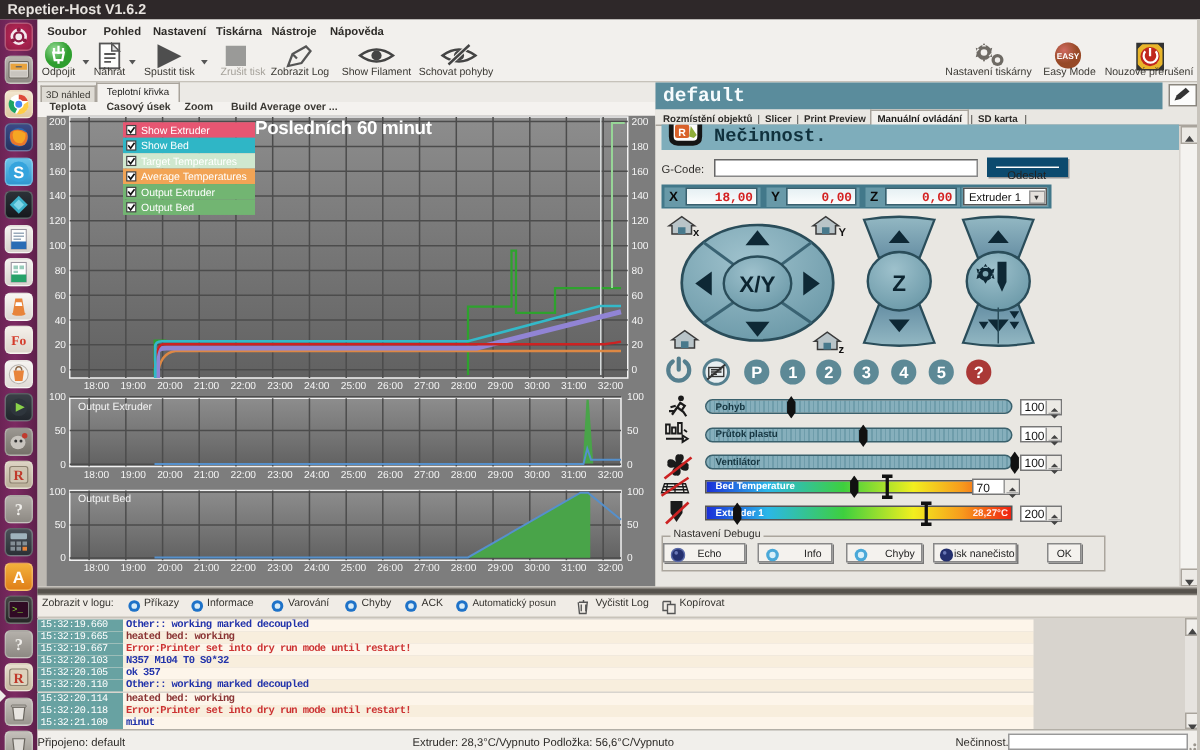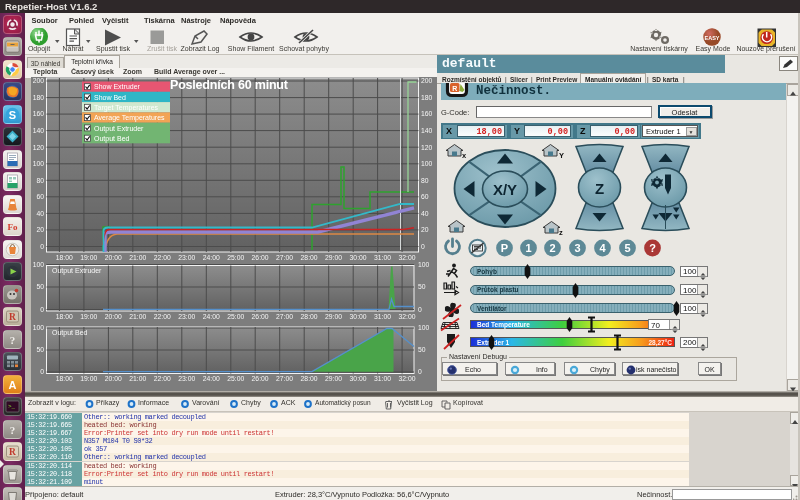--- a/index.html
+++ b/index.html
@@ -6,21 +6,21 @@
 .abs{position:absolute}
 body{position:relative;background:#d8d4ce}
 .mono{font-family:"Liberation Mono",monospace}
 .tx75{font-size:7.5px;color:#2d2b28}
 .tile{position:absolute;left:3px;width:19px;height:19px;border-radius:4px;border:1px solid rgba(255,255,255,.25);overflow:hidden}
 .tb-lbl{position:absolute;font-size:7px;color:#3a3833;text-align:center;top:45px;white-space:nowrap}
 .tb-lbl{position:absolute;font-size:7px;color:#3a3833;text-align:center;top:17px;white-space:nowrap}
 .logbtn{position:absolute;top:399px;font-size:7px;color:#33312d;white-space:nowrap}
 .lrow{position:absolute;left:25px;width:664px;height:8.15px;font-family:"Liberation Mono",monospace;white-space:nowrap}
 .lts{position:absolute;left:0;top:0;width:57px;height:100%;background:#68a2a2;color:#fff;font-size:6.8px;line-height:8.2px;padding-left:2px;letter-spacing:-0.35px}
-.lmsg{position:absolute;left:59px;top:0;right:0;height:100%;font-size:7px;font-weight:normal;line-height:8.2px;padding-left:0px;letter-spacing:-0.4px}
+.lmsg{position:absolute;left:59px;top:0;right:0;height:100%;font-size:7px;font-weight:bold;line-height:8.2px;padding-left:0px;letter-spacing:-0.4px}
 </style></head>
 <body>
 
 <div class="abs" style="left:0;top:0;width:800px;height:13px;background:#2e2829">
  <div class="abs" style="left:5px;top:1px;font-size:9.5px;font-weight:bold;color:#e8e4e0">Repetier-Host V1.6.2</div>
 </div>
 
 <div class="abs" style="left:0;top:13px;width:25px;height:487px;background:linear-gradient(90deg,#6b2455,#7c2a62 40%,#5d1f4a)"></div>
 <div class="abs" style="left:0;top:13px;width:25px;height:487px">
  <div class="tile" style="top:2px;background:radial-gradient(circle at 50% 45%,#c6295b,#8e1c44)"><svg width="17" height="17">
@@ -131,21 +131,21 @@
         <rect x="3.5" y="4" width="10" height="1.5" rx="0.7" fill="#b8b4ae" stroke="#6a665f" stroke-width="0.5"></rect>
       </svg></div>
  <div class="tile" style="top:474px;background:linear-gradient(#c4c0ba,#9a968f)"><svg width="17" height="17">
         <path d="M4.5,4.5 L12.5,4.5 L11.5,13.5 L5.5,13.5 Z" fill="#dedbd6" stroke="#6a665f" stroke-width="0.8"></path>
       </svg></div>
 </div>
 
 <div class="abs" style="left:25px;top:13px;width:775px;height:15px;background:#f2f0ed">
  <div class="abs tx75" style="left:6.5px;top:3px;font-weight:bold">Soubor</div>
  <div class="abs tx75" style="left:44px;top:3px;font-weight:bold">Pohled</div>
- <div class="abs tx75" style="left:77px;top:3px;font-weight:bold">Vyčistit</div>
+ <div class="abs tx75" style="left:77px;top:3px;font-weight:bold">Nastavení</div>
  <div class="abs tx75" style="left:119px;top:3px;font-weight:bold">Tiskárna</div>
  <div class="abs tx75" style="left:156px;top:3px;font-weight:bold">Nástroje</div>
  <div class="abs tx75" style="left:195px;top:3px;font-weight:bold">Nápověda</div>
 </div>
 
 <div class="abs" style="left:25px;top:28px;width:775px;height:27px;background:#f2f0ed;border-bottom:1px solid #c6c2ba">
  <svg width="775" height="27" style="position:absolute;left:0;top:0">
   <defs>
         <radialGradient id="gg" cx="0.35" cy="0.3">
           <stop offset="0" stop-color="#fff"></stop>
@@ -341,21 +341,21 @@
 <path d="M54.5,50.7 l1.6,2 l2.6,-3.6" stroke="#111" stroke-width="1.1" fill="none"></path>
 <text x="63" y="53.5" font-size="7" fill="#fff">Output Extruder</text>
 <rect x="51" y="56.0" width="88" height="10.3" fill="#72b572"></rect>
 <rect x="53.5" y="58.2" width="6" height="6" fill="#fff" stroke="#444" stroke-width="0.8"></rect>
 <path d="M54.5,61.0 l1.6,2 l2.6,-3.6" stroke="#111" stroke-width="1.1" fill="none"></path>
 <text x="63" y="63.8" font-size="7" fill="#fff">Output Bed</text>
 <text x="139" y="12" font-size="12.5" font-weight="bold" fill="#fff" letter-spacing="-0.2">Posledních 60 minut</text>
 </svg>
 
 <div class="abs" style="left:437px;top:55px;width:363px;height:336px;background:#e9e7e2"></div>
-<div class="abs" style="left:437px;top:55px;width:288px;height:17.5px;background:#5a8c9c">
+<div class="abs" style="left:437px;top:55px;width:338px;height:17.5px;background:#5a8c9c">
  <div class="abs mono" style="left:5px;top:1px;font-size:13px;font-weight:bold;color:#f6fbfd">default</div>
  <div class="abs" style="left:342px;top:1px;width:19px;height:15px;background:#fcfcfb;border:1px solid #8a867e">
   <svg width="17" height="13">
         <path d="M3,10 L4.5,6.5 L10.5,1.5 L13,4 L7,9 L3,10 Z" fill="#333"></path>
       </svg>
  </div>
 </div>
 <div class="abs" style="left:437px;top:72.5px;width:363px;height:11.5px;background:#e9e7e2;border-bottom:1px solid #a9a49c">
  <div class="abs" style="left:143px;top:0px;width:66px;height:11.5px;background:#f2f0ec;border:1px solid #a9a49c;border-bottom:none"></div>
  <div class="abs" style="font-size:6.5px;color:#2d2b28;left:5px;top:3px;font-weight:bold">Rozmístění objektů</div>
@@ -375,21 +375,21 @@
       <rect x="5" y="0" width="9.5" height="9" rx="1.5" fill="#d9622b"></rect>
       <text x="9.7" y="7.5" font-size="7" font-weight="bold" fill="#fff" text-anchor="middle" font-family="Liberation Sans">R</text>
       <path d="M15.5,1 L19.5,7 L17.5,9 L14.5,8 Z" fill="#8fae3a"></path>
     </svg>
 
  <div class="abs mono" style="left:35px;top:1px;font-size:12.5px;font-weight:bold;color:#10313d">Nečinnost.</div>
 </div>
 
 <div class="abs tx75" style="left:441px;top:108px">G-Code:</div>
 <div class="abs" style="left:476px;top:105.5px;width:176px;height:12.5px;background:#fff;border:1px solid #888;border-top-color:#666;border-left-color:#666"></div>
-<div class="abs" style="left:657.5px;top:104.5px;width:54px;height:13px;background:#f0eeea;border:2px solid #0c4a6e;box-shadow:1px 1px 0 #999, inset 1px 1px 0 #fff;font-size:7.5px;color:#222;text-align:center;line-height:12px">Odeslat</div>
+<div class="abs" style="left:657.5px;top:104.5px;width:54px;height:13px;background:#f0eeea;border:6px solid #0c4a6e;box-shadow:1px 1px 0 #999, inset 1px 1px 0 #fff;font-size:7.5px;color:#222;text-align:center;line-height:12px">Odeslat</div>
 
 <div class="abs" style="left:441px;top:123px;width:260px;height:16px;background:#42788a">
  <div class="abs" style="left:2px;top:1.5px;width:64px;height:13.5px;background:#6899a8">
   <div class="abs" style="left:3px;top:1px;font-size:9px;font-weight:bold;color:#0a0a0a">X</div>
   <div class="abs mono" style="left:14px;top:0.8px;width:48px;height:12px;background:linear-gradient(#e6f0f3,#fbfdfd);border:1px solid #39606e;font-size:8.5px;font-weight:bold;color:#d42222;text-align:right;line-height:12px;padding-right:2px">18,00</div>
  </div>
  <div class="abs" style="left:70px;top:1.5px;width:62px;height:13.5px;background:#6899a8">
   <div class="abs" style="left:3px;top:1px;font-size:9px;font-weight:bold;color:#0a0a0a">Y</div>
   <div class="abs mono" style="left:13px;top:0.8px;width:47px;height:12px;background:linear-gradient(#e6f0f3,#fbfdfd);border:1px solid #39606e;font-size:8.5px;font-weight:bold;color:#d42222;text-align:right;line-height:12px;padding-right:2px">0,00</div>
  </div>

